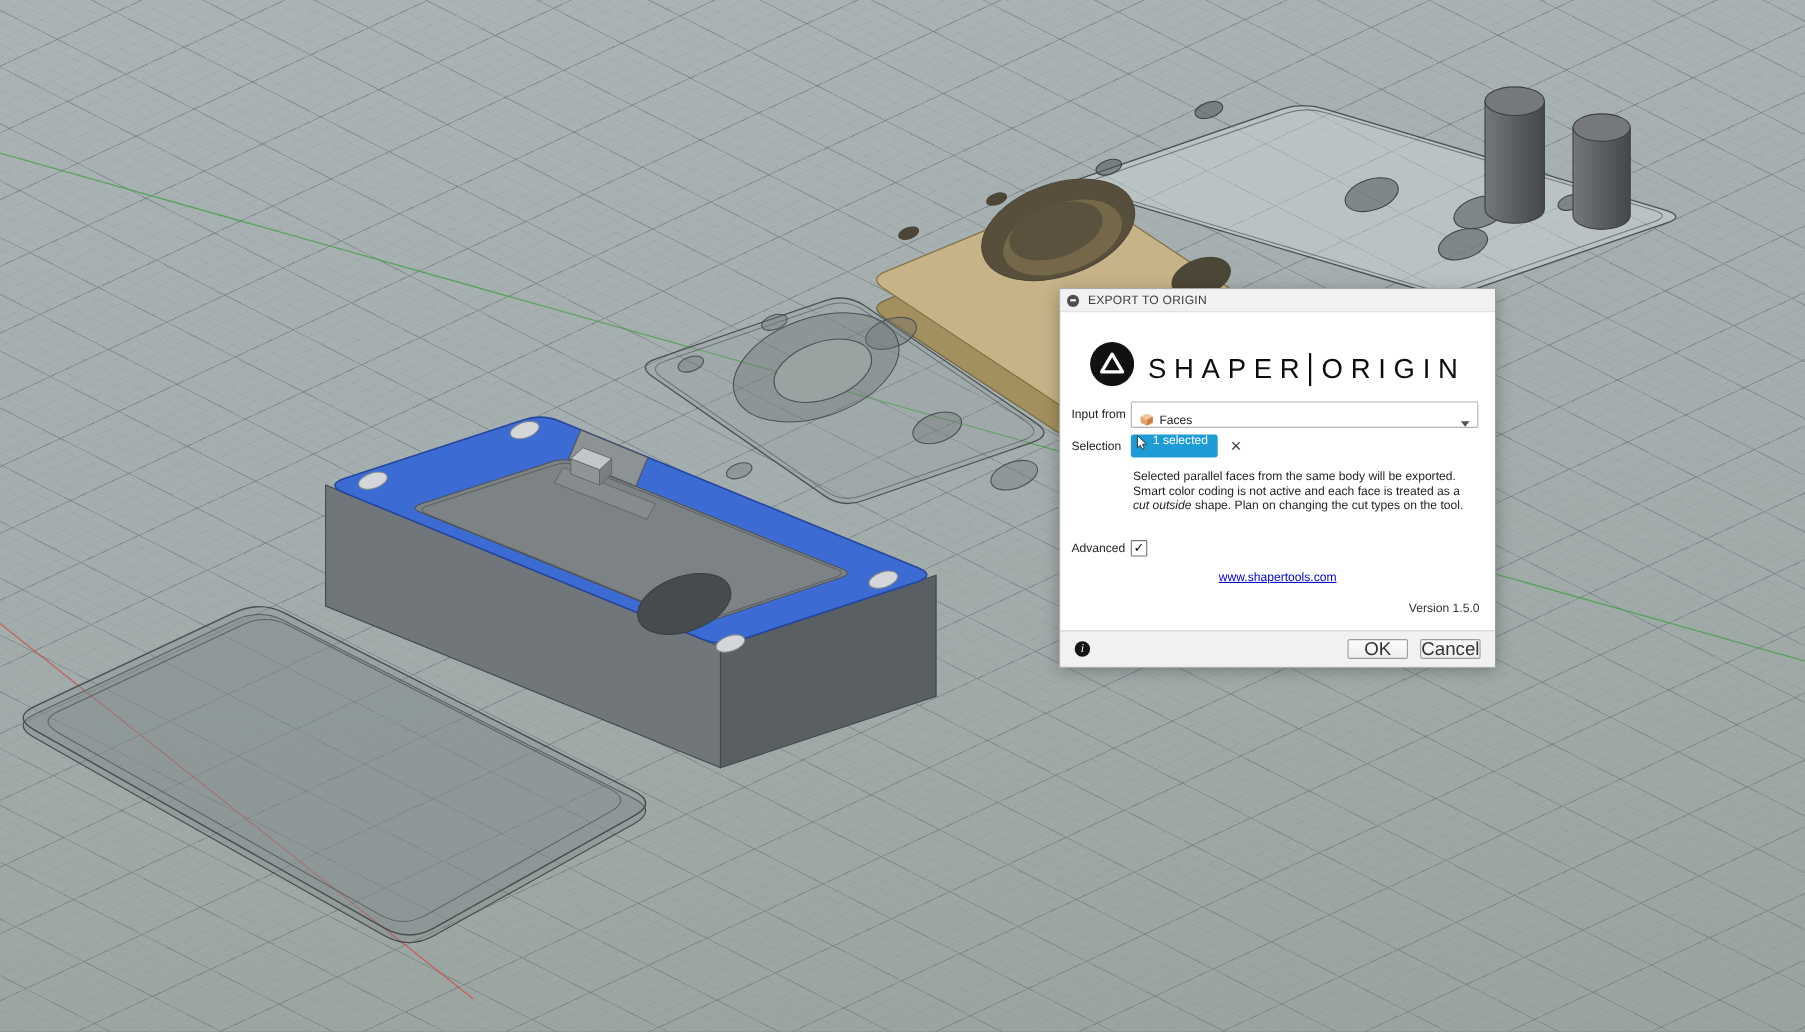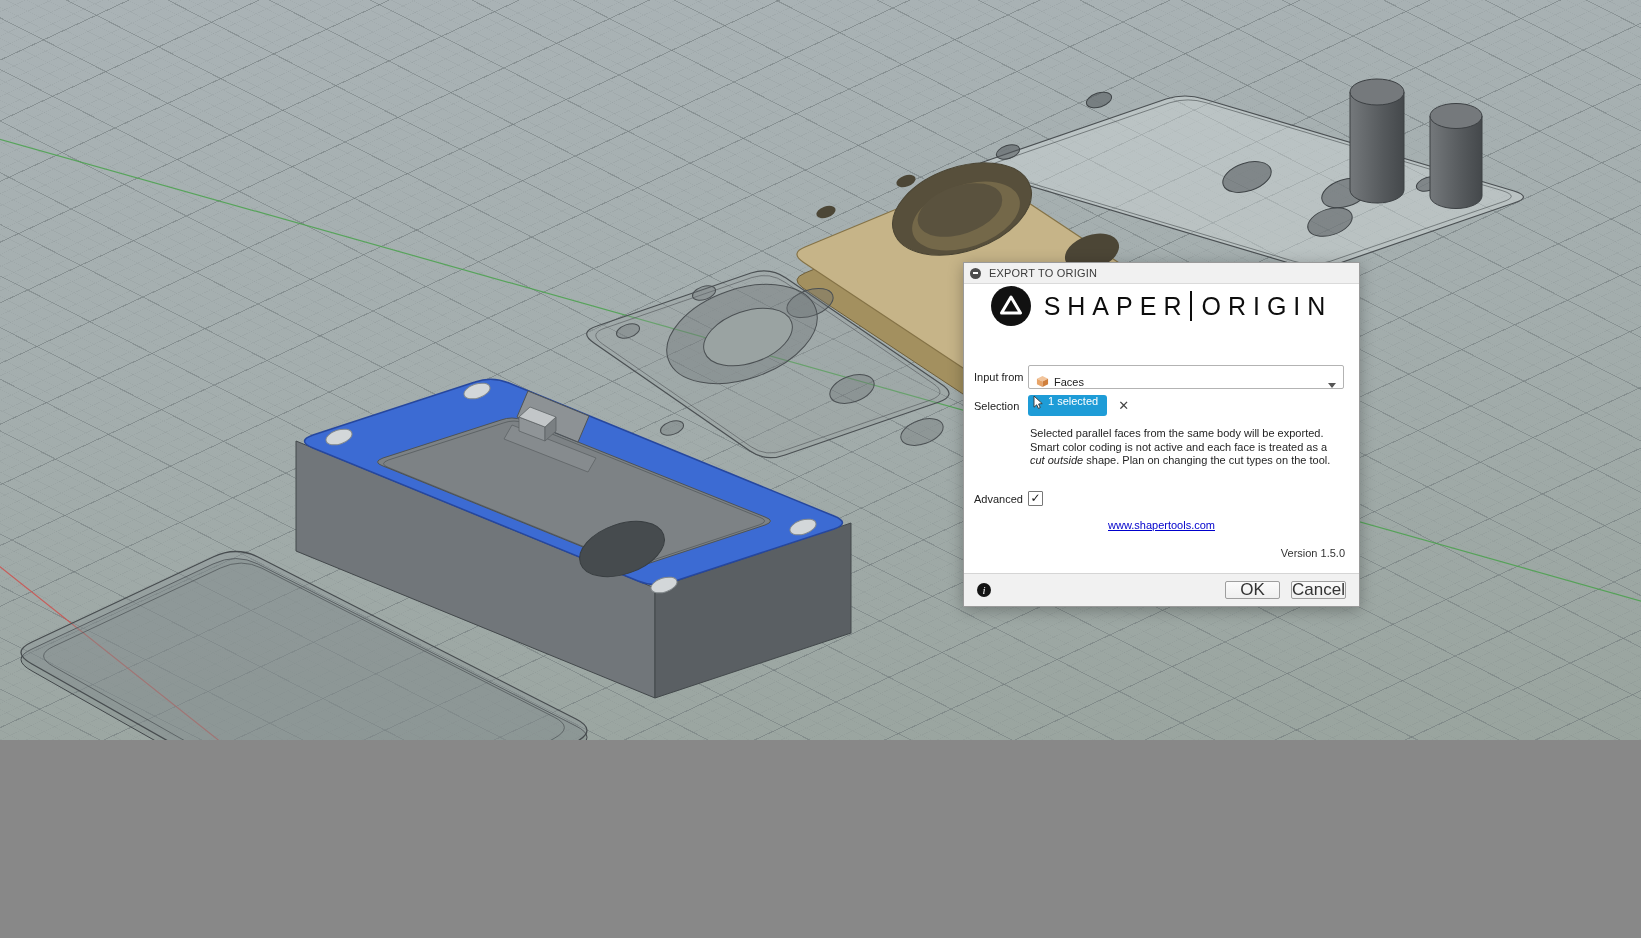--- a/index.html
+++ b/index.html
@@ -1,17 +1,17 @@
 <!DOCTYPE html>
 <html style="--selection-face: #3c6bd3; --selection-badge: #1e9cd7; --link-blue: #0000cc; --tan-plate: #c6b488;"><head>
 <meta charset="utf-8">
 <style>
   html,body{margin:0;padding:0;background:#888;}
   .stage{
-    position:relative;width:1641px;height:740px;overflow:hidden;
+    position:relative;width:1641px;height:938px;overflow:hidden;
     font-family:"Liberation Sans","DejaVu Sans",sans-serif;
   }
   
   .viewport{
     position:absolute;inset:0;
     background:
       repeating-linear-gradient(155deg, rgba(115,124,126,0) 0 54px, rgba(110,119,121,.50) 54px 55px),
       repeating-linear-gradient(27deg,  rgba(115,124,126,0) 0 45px, rgba(110,119,121,.45) 45px 46px),
       repeating-linear-gradient(155deg, rgba(115,124,126,0) 0 10.4px, rgba(115,124,126,.15) 10.4px 11px),
       repeating-linear-gradient(27deg,  rgba(115,124,126,0) 0 8.6px,  rgba(115,124,126,.13) 8.6px 9.2px),
@@ -27,21 +27,21 @@
   }
   .dlg-header{
     position:absolute;top:0;left:0;right:0;height:21px;background:#f1f1f1;
     border-bottom:1px solid #dadada;display:flex;align-items:center;padding:0 6px;box-sizing:border-box;
   }
   .collapse-icon{width:11px;height:11px;border-radius:50%;background:#4d4d4d;display:flex;align-items:center;justify-content:center;flex:none;}
   .collapse-icon div{width:5px;height:1.5px;background:#fff;}
   .dlg-title{margin-left:8px;color:#3c3c3c;letter-spacing:.2px;}
   .dlg-body{position:absolute;top:21px;left:0;right:0;bottom:33px;background:#fff;}
   
-  .logo-row{position:absolute;top:2px;left:0;width:100%;display:flex;align-items:center;justify-content:center;}
+  .logo-row{position:absolute;top:27px;left:0;width:100%;display:flex;align-items:flex-end;justify-content:center;}
   .logo-circle{width:40px;height:40px;flex:none;margin-right:13px;}
   .logo-text{display:flex;align-items:center;color:#0d0d0d;font-size:25px;font-weight:500;letter-spacing:7px;}
   .logo-bar{width:2px;height:30px;background:#0d0d0d;margin:0 9px 0 2px;flex:none;}
   
   .field-row{position:absolute;left:10px;right:15px;display:flex;align-items:center;}
   .row-input{top:81px;}
   .row-selection{top:111px;}
   .row-advanced{top:207px;}
   .field-label{width:54px;flex:none;color:#222;}
   .dropdown{

